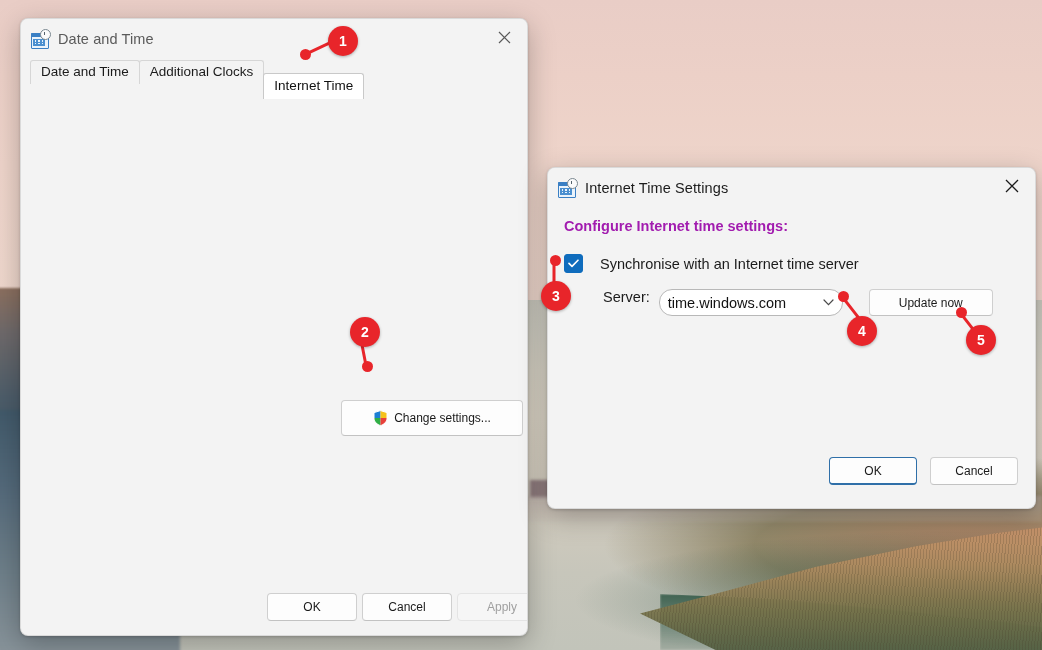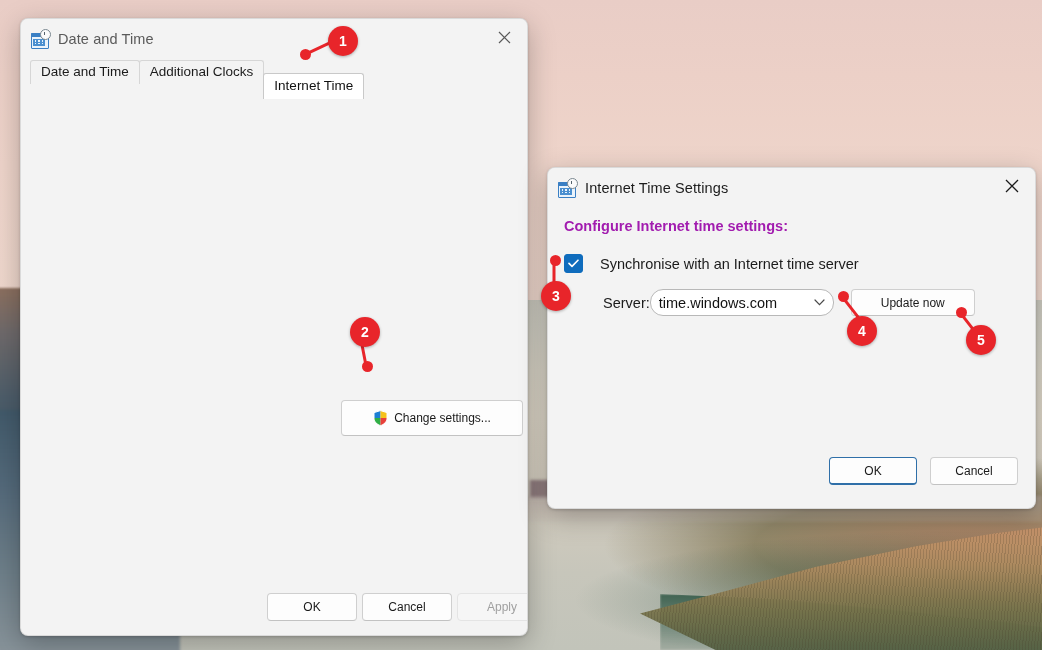--- a/index.html
+++ b/index.html
@@ -270,21 +270,21 @@
     border-radius: 3px;
     display: flex; align-items: center; justify-content: center;
     flex: 0 0 auto;
   }
   .cbox svg { display: block; }
   .cbox-label { font-size: 14.5px; color: #1b1b1b; }
 
   .server-row {
     position: absolute;
     left: 55px; top: 121px;
-    display: flex; align-items: center; 
+    display: flex; align-items: flex-start; gap: 9px;
   }
   .server-label { font-size: 14.5px; color: #1b1b1b; }
   .combo {
     width: 184px; height: 27px;
     background: #ffffff;
     border: 1px solid #b8b8b8;
     border-radius: 13px;
     display: flex; align-items: center;
     padding: 0 6px 0 8px;
     box-sizing: border-box;

